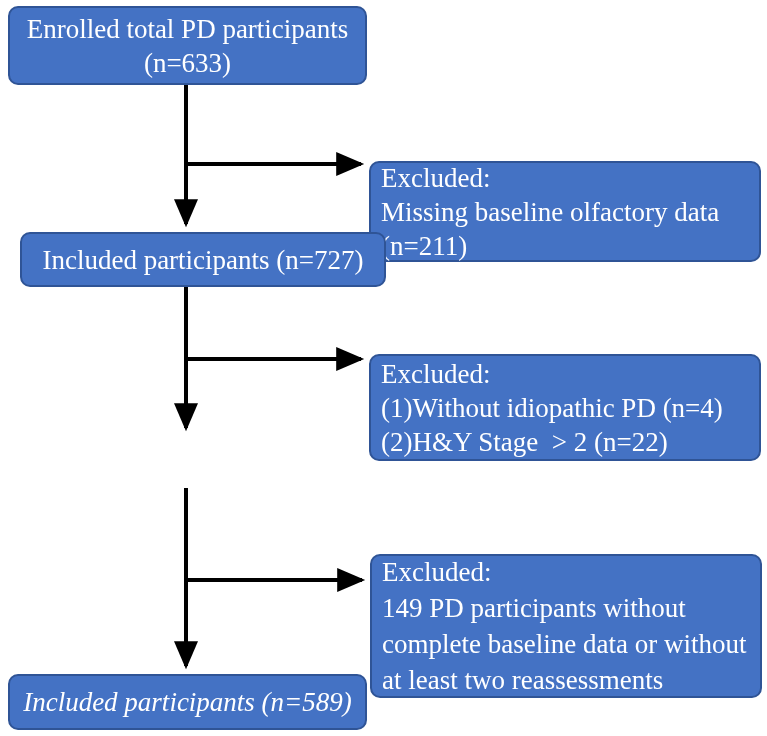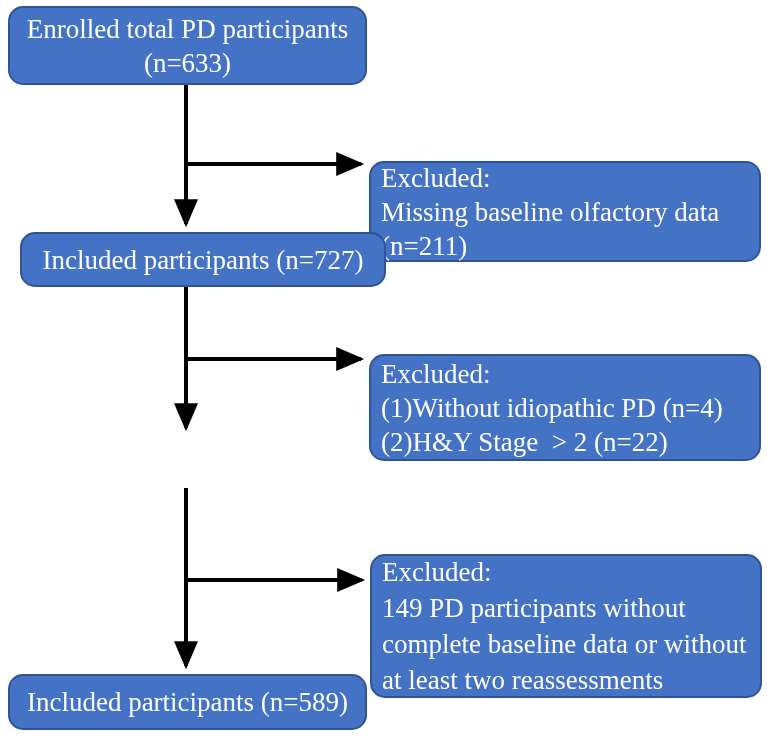--- a/index.html
+++ b/index.html
@@ -17,21 +17,21 @@
     position: relative;
     width: 767px;
     height: 736px;
     background: #ffffff;
     overflow: hidden;
   }
   .node {
     position: absolute;
     background: var(--box-fill);
     border: 2.5px solid var(--box-border);
-    border-radius: 15px;
+    border-radius: 10px;
     color: var(--text);
     font-size: 27px;
     line-height: 34px;
   }
   .node.center {
     display: flex;
     flex-direction: column;
     align-items: center;
     justify-content: center;
     text-align: center;
@@ -105,17 +105,17 @@
   </div>
 
 
   <div class="node leftalign" style="left:370px; top:509px; width:392px; height:144px; line-height:36px;">
     <div class="line">Excluded:</div>
     <div class="line">149 PD participants without</div>
     <div class="line">complete baseline data or without</div>
     <div class="line">at least two reassessments</div>
   </div>
 
-  <div class="node center" style="left:8px; top:674px; width:359px; height:56px;">
+  <div class="node center" style="left:8px; top:674px; width:359px; height:56px;font-style:italic;">
     <div class="line">Included participants (n=589)</div>
   </div>
 
 </div>
 
 </body></html>

